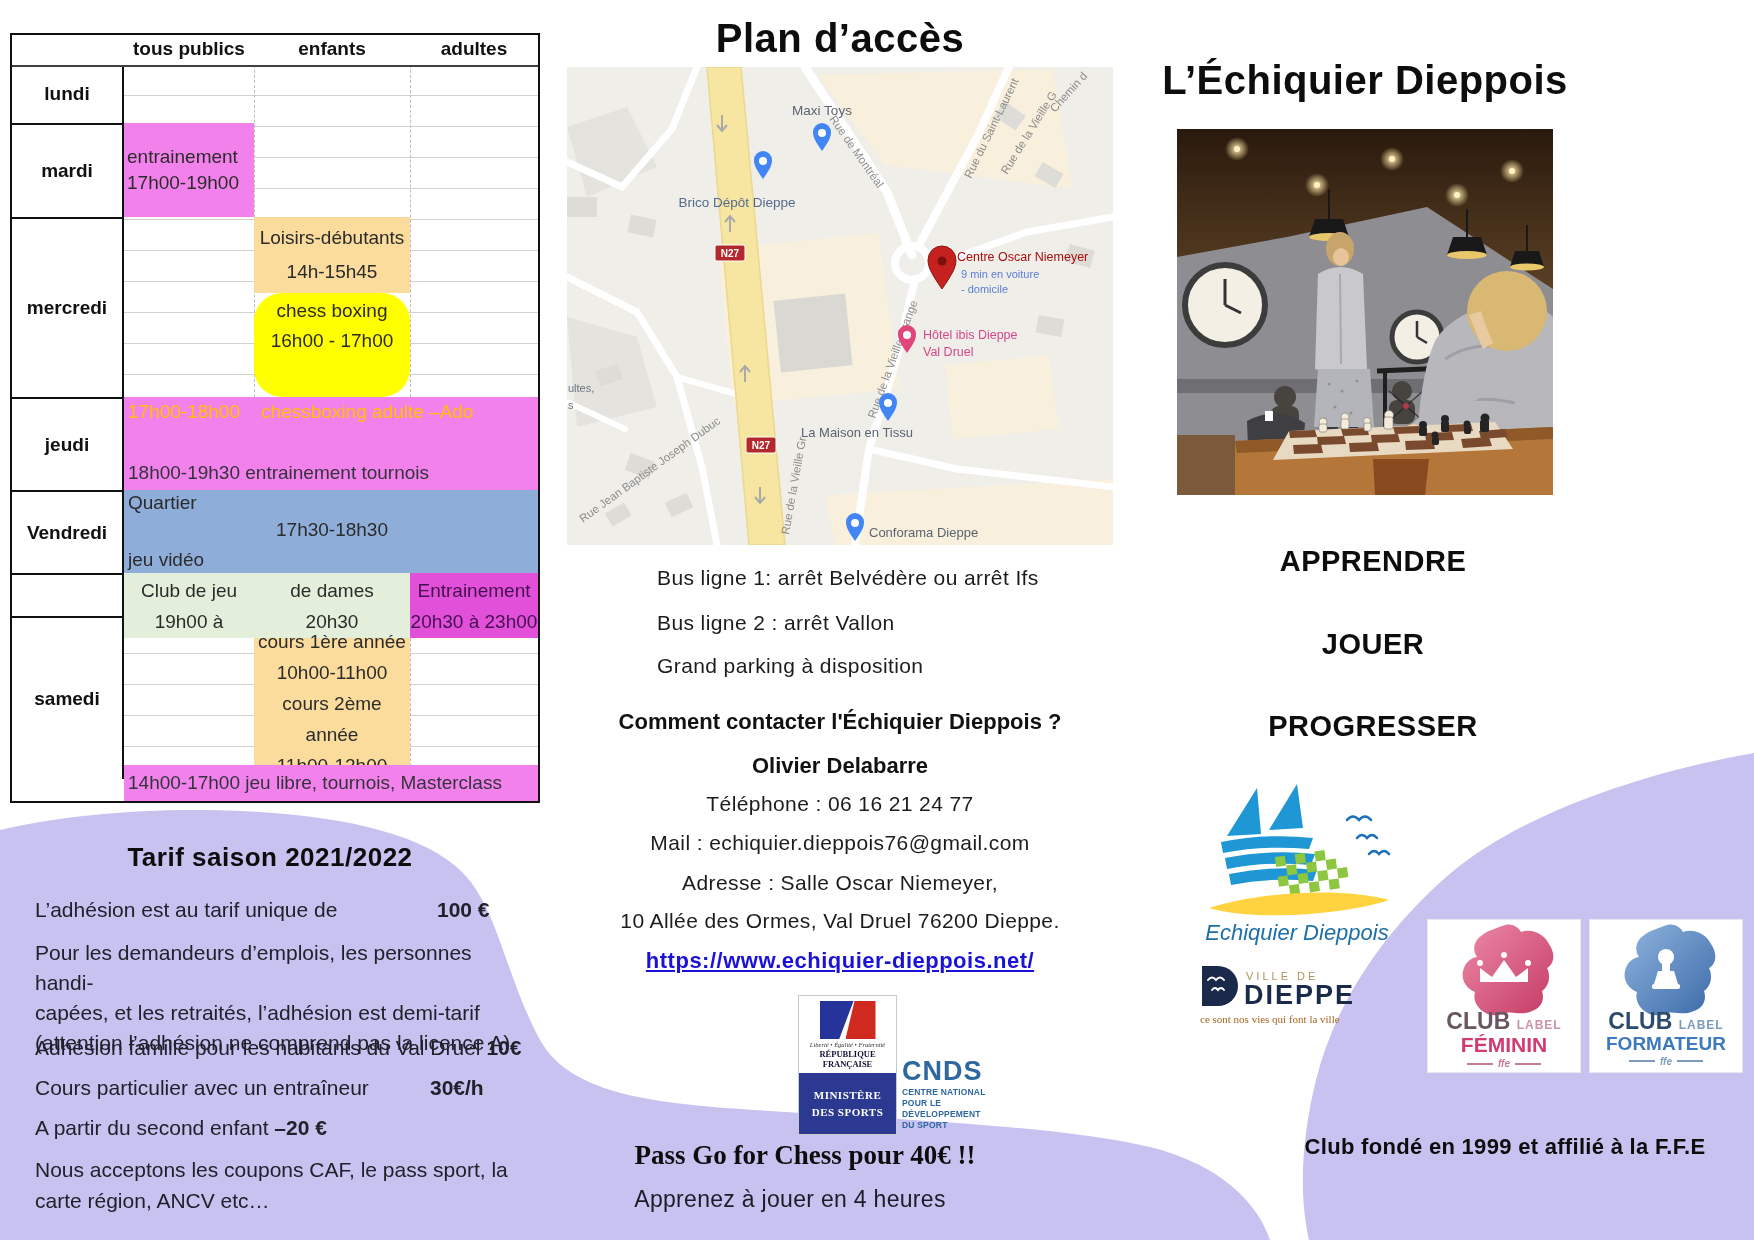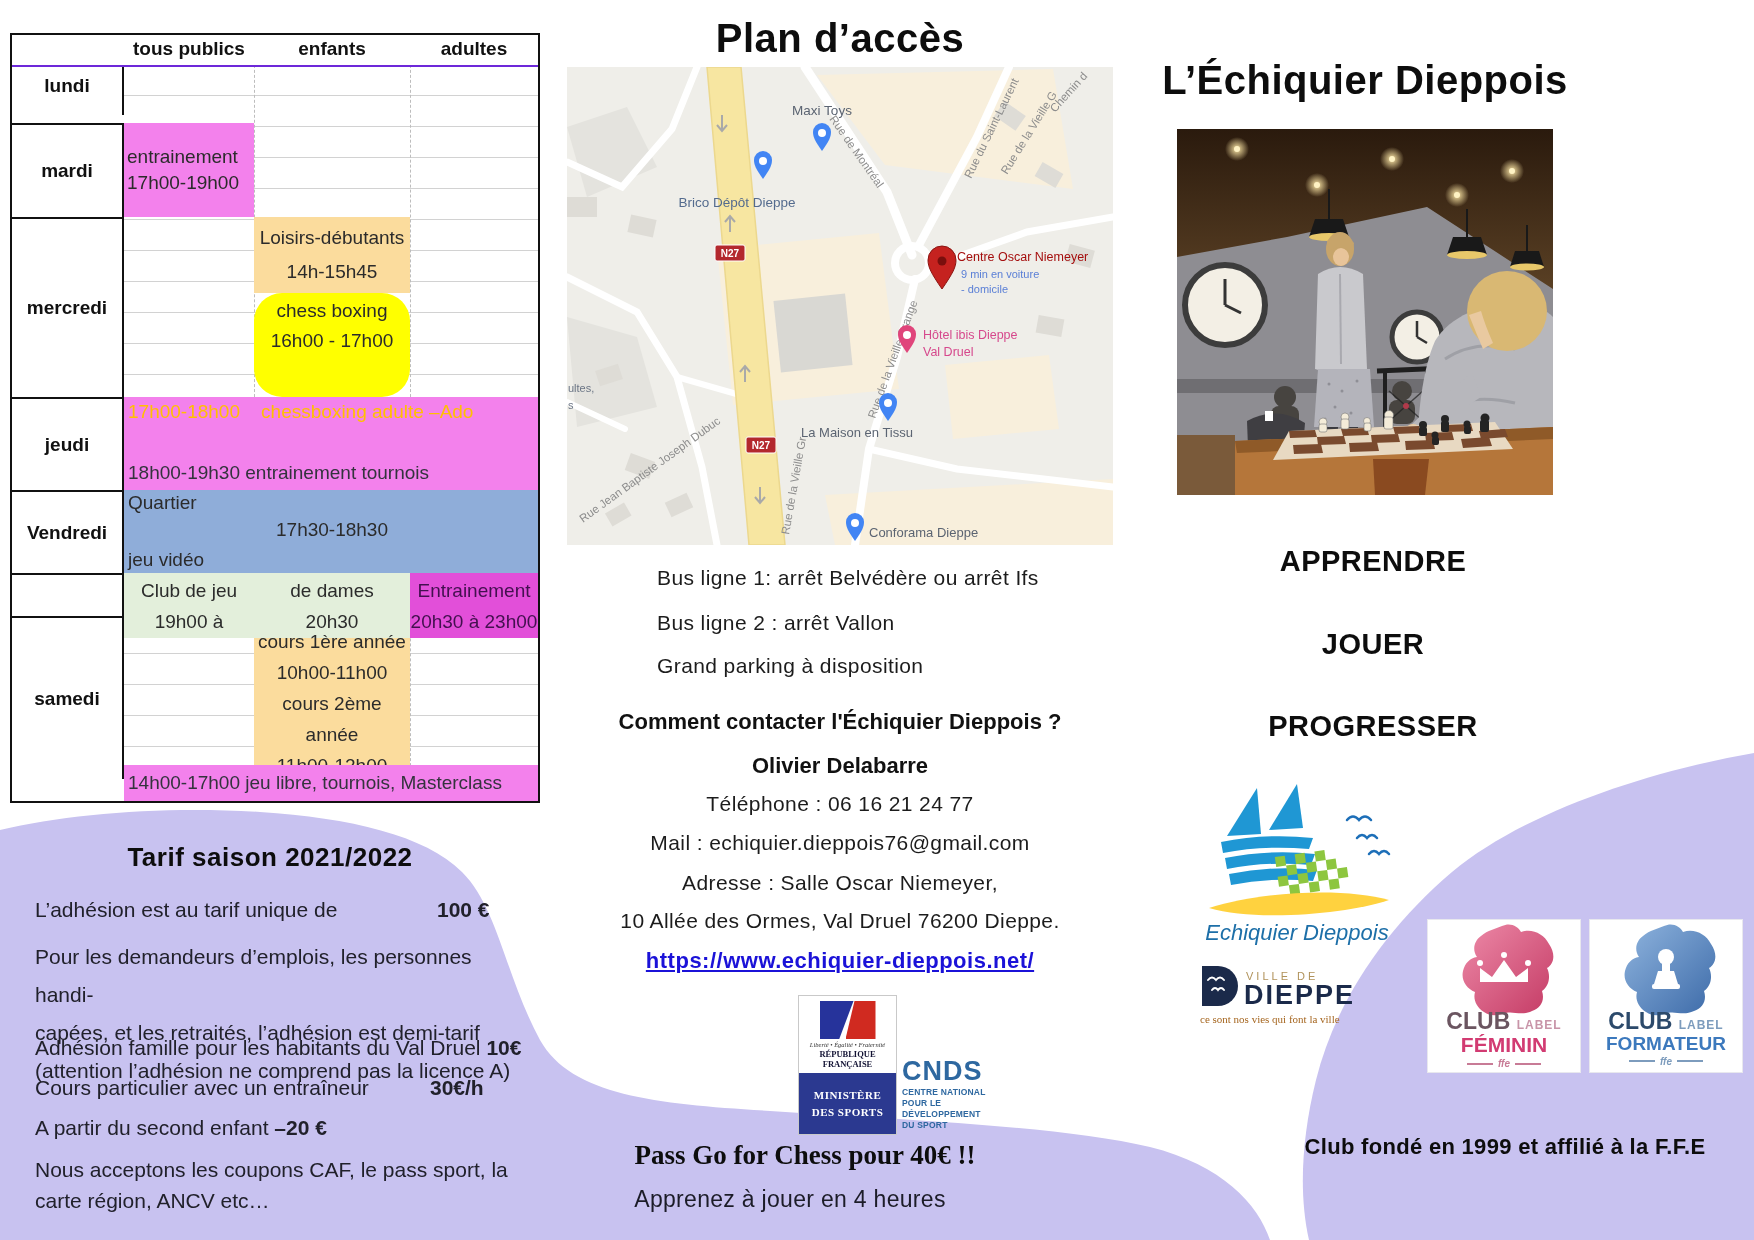--- a/index.html
+++ b/index.html
@@ -10,21 +10,21 @@
   .pre{white-space:pre-wrap;}
   .ctr{text-align:center;}
   svg text{font-family:"Liberation Sans",sans-serif;}
 
   
   .sched{position:absolute;left:10px;top:33px;width:530px;height:770px;border:2px solid #111;
          background:#fff;box-sizing:border-box;font-size:19px;}
   .sched .vdash{position:absolute;top:0;bottom:0;border-left:1px dashed #bdbdbd;z-index:1;}
   .gridlines{position:absolute;left:112px;right:0;top:30px;bottom:0;z-index:0;
      background:repeating-linear-gradient(to bottom,transparent 0,transparent 30px,#d2d2d2 30px,#d2d2d2 31px);}
-  .shead{position:absolute;left:0;top:0;width:526px;height:30px;border-bottom:2px solid #6d28d9;background:#fff;z-index:4;}
+  .shead{position:absolute;left:0;top:0;width:526px;height:30px;border-bottom:2px solid #404040;background:#fff;z-index:4;}
   .shead .hl{position:absolute;top:0;height:28px;line-height:28px;font-weight:bold;text-align:center;color:#111;}
   .daycell{position:absolute;left:0;width:112px;background:#fff;border-right:2px solid #111;border-top:2px solid #111;
            box-sizing:border-box;display:flex;align-items:center;justify-content:center;font-weight:bold;color:#111;z-index:3;}
   .cell{position:absolute;z-index:2;box-sizing:border-box;color:#2b2b2b;}
   .cell .l{display:block;}
   .flexcol{display:flex;flex-direction:column;justify-content:center;align-items:center;text-align:center;}
 
   
   .tarif-line{position:absolute;left:35px;width:500px;font-size:21px;color:#21212b;z-index:2;}
   .tarif-line .val{position:absolute;font-weight:bold;}
@@ -76,21 +76,21 @@
     <div class="gridlines"></div>
     <div class="vdash" style="left:242px;"></div>
     <div class="vdash" style="left:398px;"></div>
 
     <div class="shead">
       <div class="hl" style="left:112px;width:130px;">tous publics</div>
       <div class="hl" style="left:242px;width:156px;">enfants</div>
       <div class="hl" style="left:398px;width:128px;">adultes</div>
     </div>
 
-    <div class="daycell" style="top:20px;height:60px;">lundi</div>
+    <div class="daycell" style="top:28px;height:60px;">lundi</div>
     <div class="daycell" style="top:88px;height:94px;">mardi</div>
     <div class="daycell" style="top:182px;height:180px;">mercredi</div>
     <div class="daycell" style="top:362px;height:93px;">jeudi</div>
     <div class="daycell" style="top:455px;height:83px;">Vendredi</div>
     <div class="daycell" style="top:538px;height:65px;"></div>
     <div class="daycell" style="top:581px;height:163px;border-bottom:none;">samedi</div>
 
     <div class="cell ml" style="left:112px;top:88px;width:130px;height:94px;background:#f381ec;display:flex;align-items:center;padding-left:3px;line-height:26px;">entrainement
 17h00-19h00</div>
 
@@ -131,21 +131,21 @@
 
     <div class="cell" style="left:112px;top:730px;width:414px;height:36px;background:#f381ec;line-height:36px;padding-left:4px;color:#33333d;">14h00-17h00 jeu libre, tournois, Masterclass</div>
   </div>
 
   <div class="abs h-big ctr" style="left:60px;top:842px;width:420px;font-size:26px;z-index:2;">Tarif saison 2021/2022</div>
 
   <div class="tarif-line" style="top:898px;">
     <span>L’adhésion est au tarif unique de</span>
     <span class="val" style="left:402px;">100 €</span>
   </div>
-  <div class="tarif-line" style="top:938px;line-height:38px;">
+  <div class="tarif-line" style="top:938px;line-height:30px;">
     <span class="l" style="display:block;">Pour les demandeurs d’emplois, les personnes handi-</span>
     <span class="l" style="display:block;">capées, et les retraités, l’adhésion est demi-tarif</span>
     <span class="l" style="display:block;">(attention l’adhésion ne comprend pas la licence A)</span>
   </div>
   <div class="tarif-line" style="top:1036px;">
     <span>Adhésion famille pour les habitants du Val Druel</span>
     <span class="b">10€</span>
   </div>
   <div class="tarif-line" style="top:1076px;">
     <span>Cours particulier avec un entraîneur</span>

